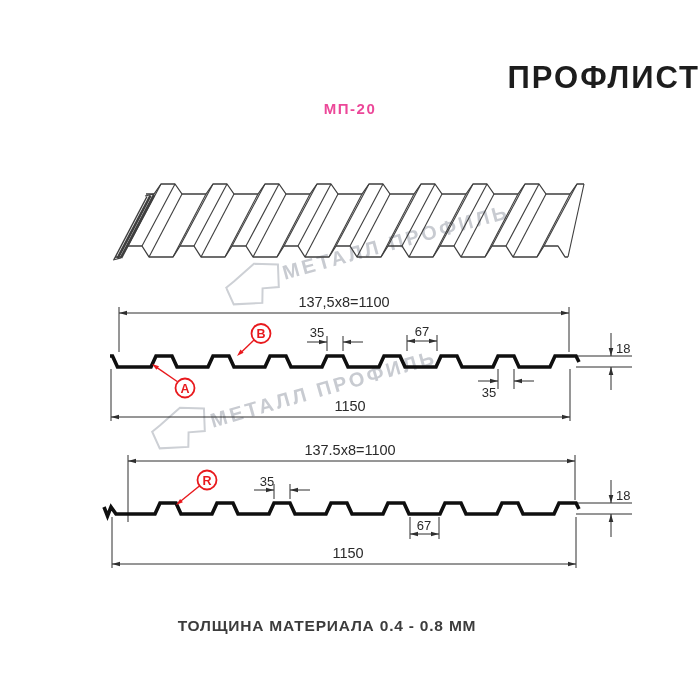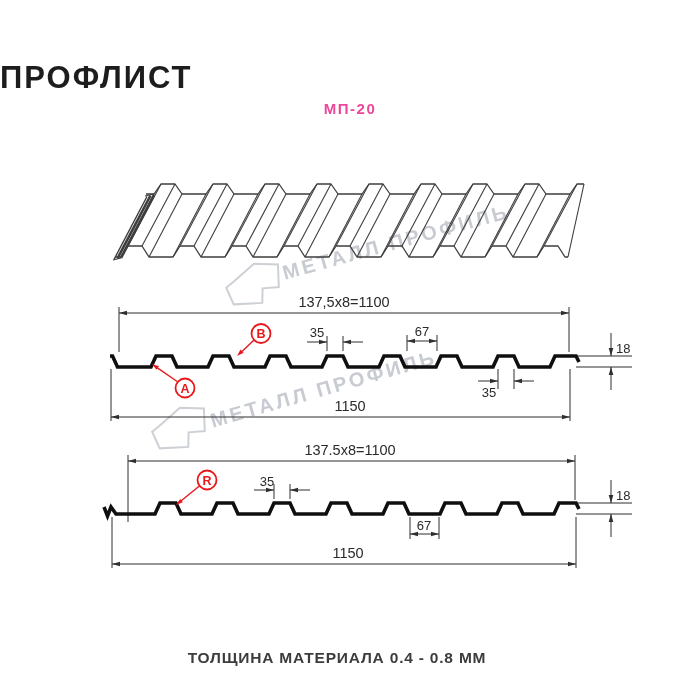--- a/index.html
+++ b/index.html
@@ -1,23 +1,23 @@
 <!DOCTYPE html>
 <html><head>
 <meta charset="utf-8">
 <style>
   html,body{margin:0;padding:0;background:#fff;}
   .canvas{position:relative;width:700px;height:700px;background:#fff;overflow:hidden;
           font-family:"Liberation Sans",sans-serif;}
-  .title{position:absolute;top:60px;left:0;width:700px;text-align:left;
+  .title{position:absolute;top:60px;left:0;width:700px;text-align:right;
          font-size:31px;font-weight:bold;letter-spacing:2px;color:#1d1d1d;z-index:3;}
   .subtitle{position:absolute;top:100px;left:0;width:700px;text-align:center;
          font-size:15px;font-weight:bold;letter-spacing:1.5px;color:#ec4899;z-index:3;}
-  .footer{position:absolute;top:617px;left:18px;width:638px;text-align:center;
-         font-size:15.5px;font-weight:bold;letter-spacing:0.8px;color:#3c3c3c;z-index:3;margin-top:32px;}
+  .footer{position:absolute;top:617px;left:8px;width:638px;text-align:center;
+         font-size:15.5px;font-weight:bold;letter-spacing:0.8px;color:#3c3c3c;z-index:3;}
   .wm{position:absolute;z-index:1;}
   .wm-text{font-size:20px;font-weight:bold;letter-spacing:3px;color:#c8cbd1;
            white-space:nowrap;transform-origin:left center;}
   .wm1t{left:283px;top:262px;}
   .wm1t .wm-text{transform:rotate(-15.4deg);}
   .wm2t{left:211px;top:410px;}
   .wm2t .wm-text{transform:rotate(-16deg);}
   .wm-logo{transform-origin:center;}
   svg.draw{position:absolute;left:0;top:0;z-index:2;}
   .dim{font-size:13px;fill:#2a2a2a;}

